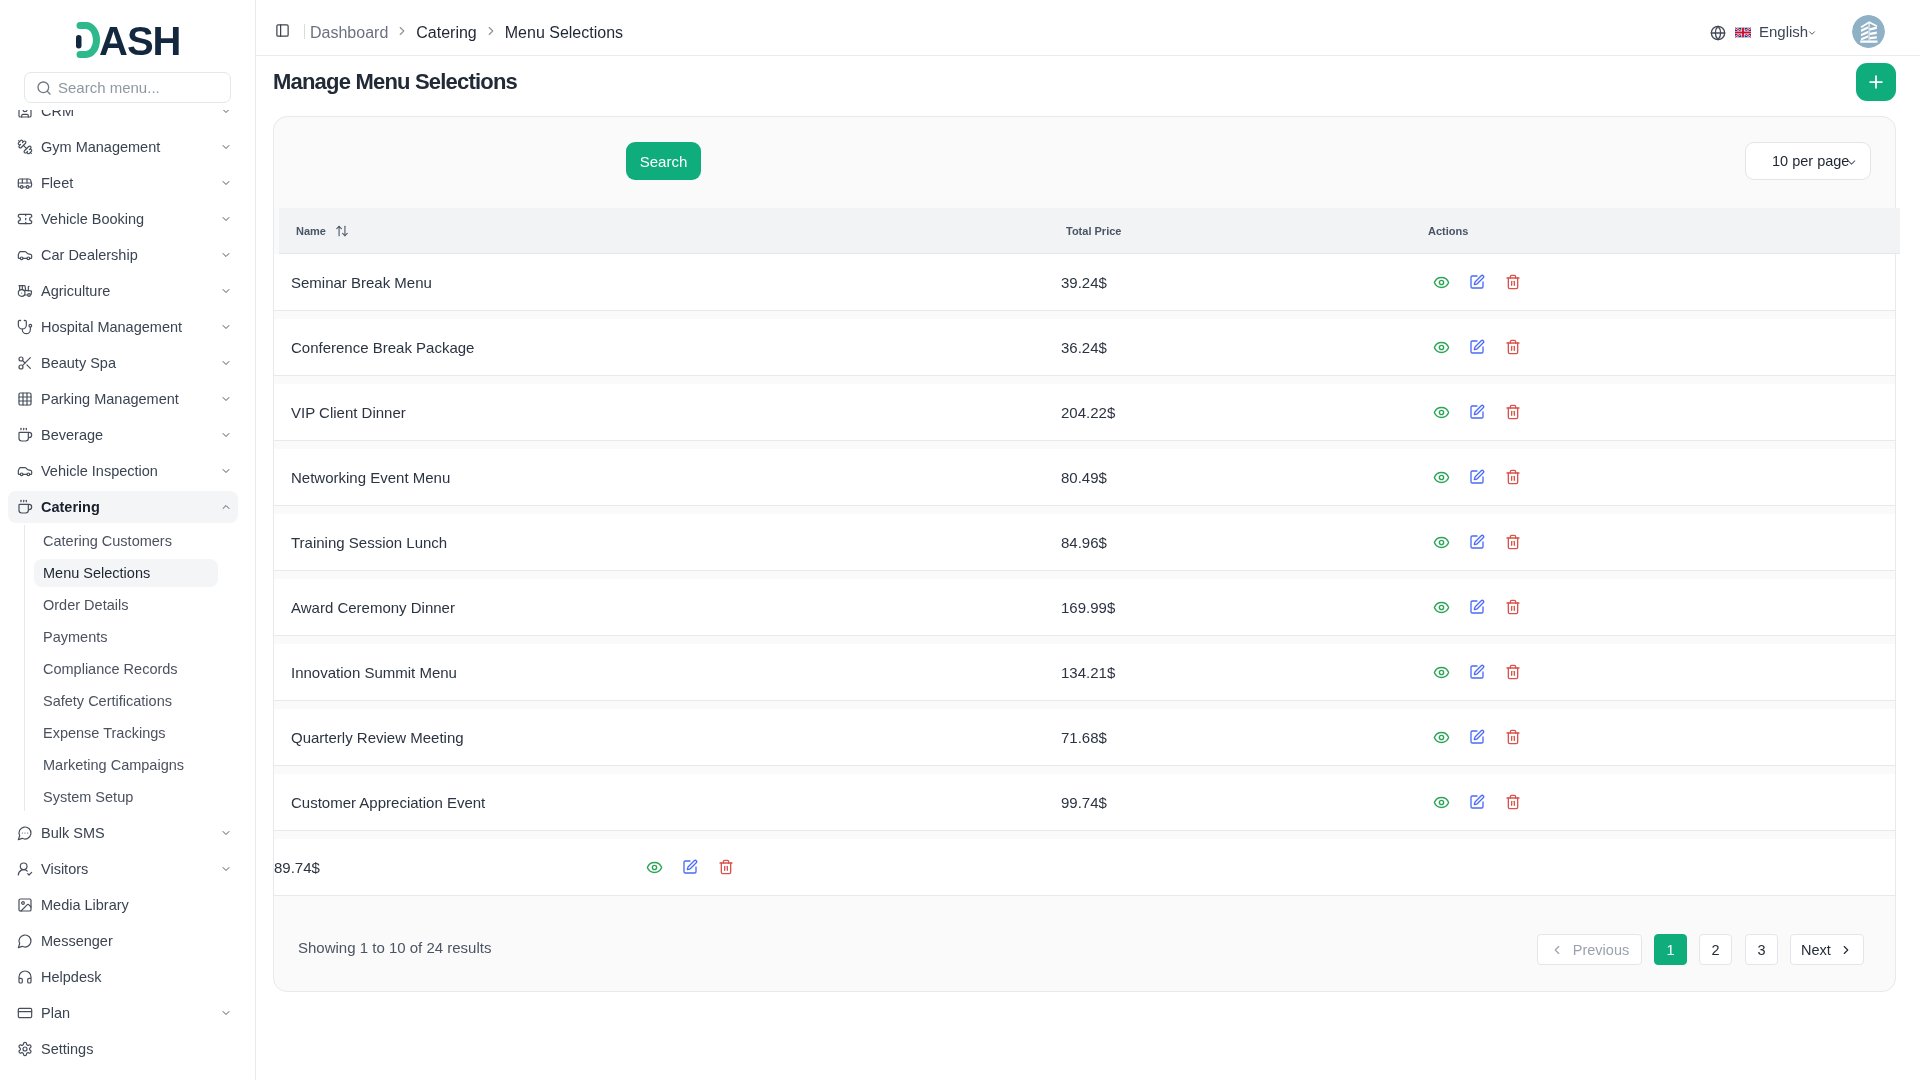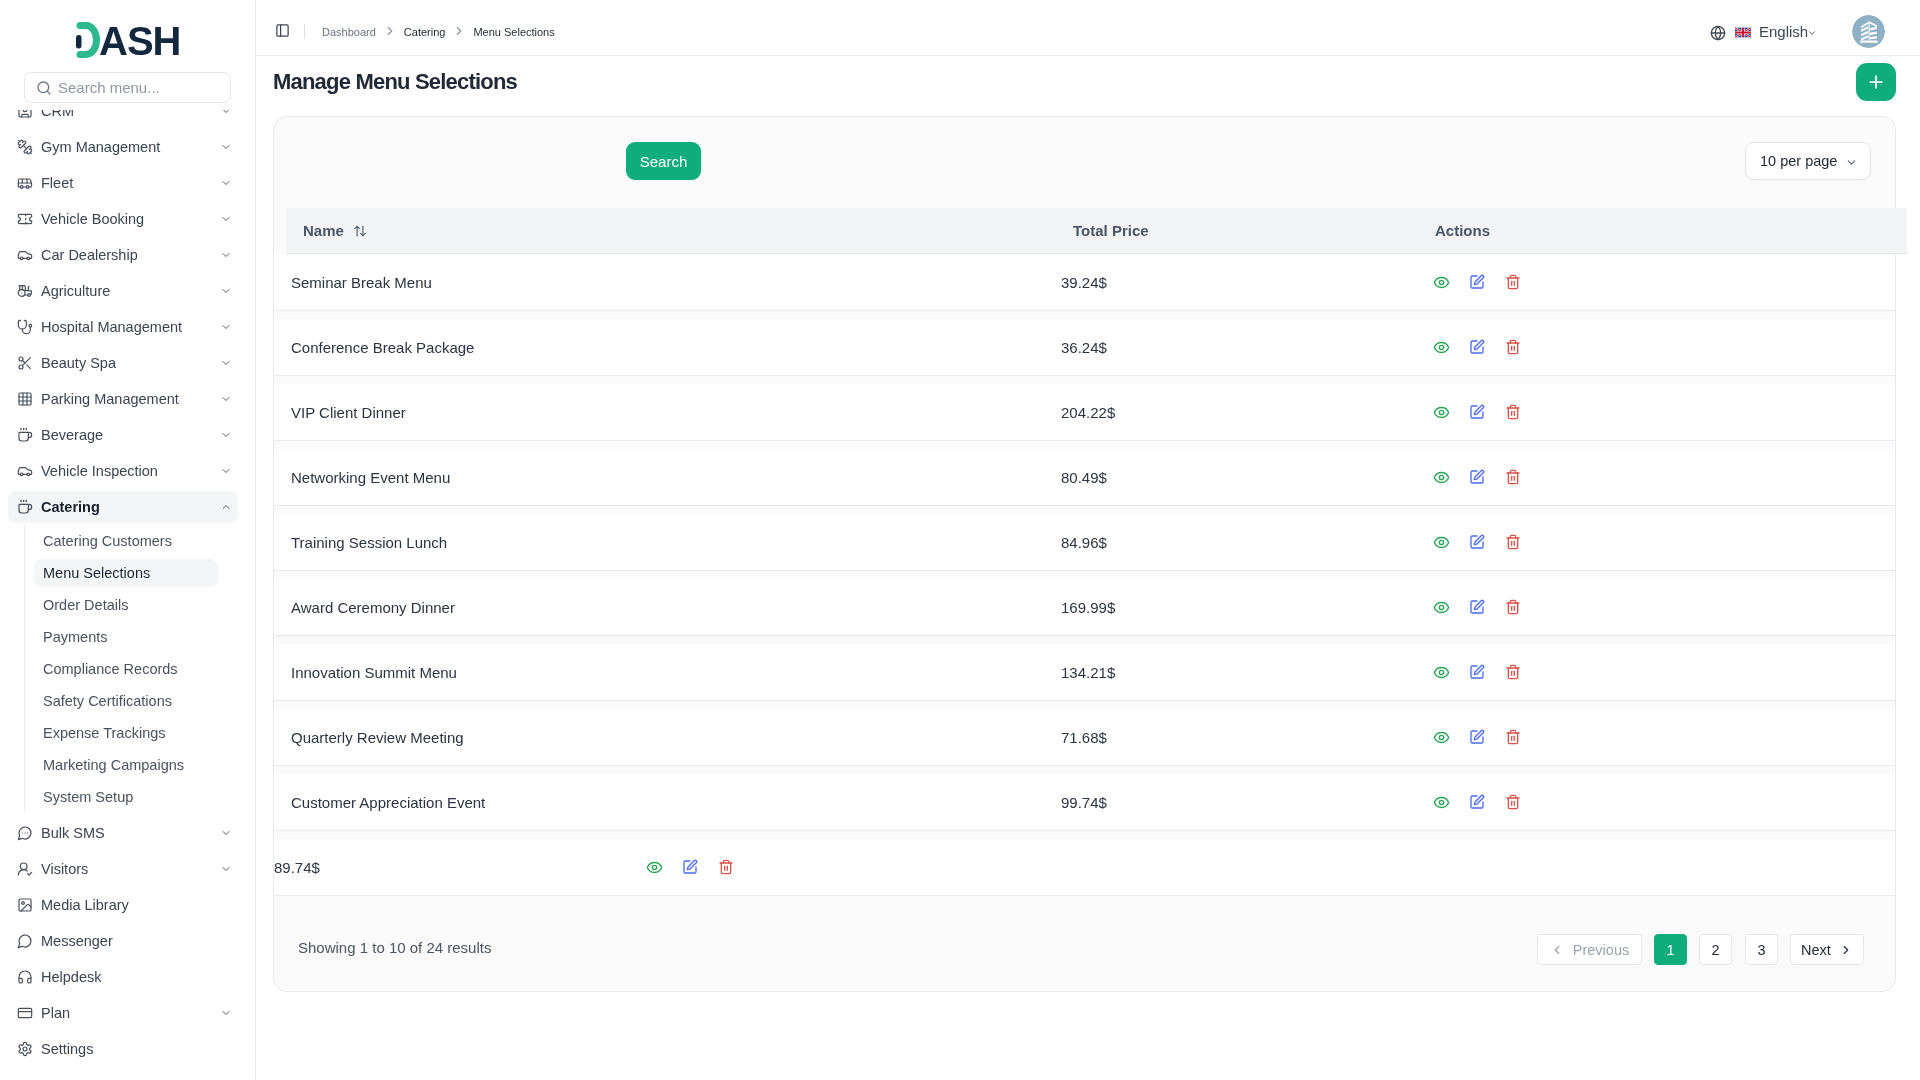--- a/index.html
+++ b/index.html
@@ -18,41 +18,41 @@
 .mi svg.ch{flex:0 0 auto;color:#525a66}
 .mi.active{background:#f4f5f6;font-weight:bold;color:#18202e}
 .submenu{margin:-2px 0 2px 24px;border-left:1px solid #e6e8eb;padding-left:9px}
 .smi{height:28px;margin:4px 0 0;width:184px;display:flex;align-items:center;padding-left:9px;border-radius:8px;color:#4a5260;font-size:14.5px;white-space:nowrap}
 .smi:first-child{margin-top:2px}
 .smi.active{background:#f4f5f6;color:#1c2531}
 
 #topbar{position:absolute;left:256px;top:0;width:1664px;height:56px;background:#fff;border-bottom:1px solid #e8eaed}
 #topbar .panel{position:absolute;left:19px;top:23px;color:#3c4553}
 #topbar .divider{position:absolute;left:48px;top:24px;width:1px;height:15px;background:#d8dce1}
-.crumbs{position:absolute;left:66px;top:24px;display:flex;align-items:flex-end;font-size:11px;color:#6a7280}
+.crumbs{position:absolute;left:54px;top:24px;display:flex;align-items:flex-start;font-size:16px;color:#6a7280}
 .crumbs .sep{margin:0 7px;color:#8d94a0;display:flex}
 .crumbs .cur{color:#1f2734}
 #lang .globe{position:absolute;left:1454px;top:25px;color:#414a57}
 #lang .flag{position:absolute;left:1479px;top:27px}
 #lang .en{position:absolute;left:1503px;top:23px;font-size:15px;color:#3c4654}
 #lang .ch{position:absolute;left:1551px;top:28px;color:#525a66}
 #avatar{position:absolute;right:35px;top:15px;width:33px;height:33px;border-radius:50%;overflow:hidden}
 
 #heading{position:absolute;left:273px;top:69px;font-size:22px;font-weight:bold;color:#222a37;letter-spacing:-0.8px}
 #addbtn{position:absolute;left:1856px;top:63px;width:40px;height:38px;border-radius:11px;background:#10ad7c;color:#fff;display:flex;align-items:center;justify-content:center}
 #card{position:absolute;left:273px;top:116px;width:1623px;height:876px;background:#fafafa;border:1px solid #e7e9ec;border-radius:14px}
 #tsearch{position:absolute;left:26px;top:25px;width:317px;height:38px;background:#fff;border:1px solid #e2e5e9;border-radius:9px}
 #tsearch svg{position:absolute;left:14px;top:10px}
 #tsearch span{position:absolute;left:39px;top:9px;font-size:15px;color:#747d8a}
 #searchbtn{position:absolute;left:352px;top:25px;width:75px;height:38px;background:#10ad7c;border-radius:9px;color:#fff;font-size:15px;display:flex;align-items:center;justify-content:center}
 #perpage{position:absolute;left:1471px;top:25px;width:126px;height:38px;background:#fff;border:1px solid #e2e5e9;border-radius:9px}
-#perpage span{position:absolute;left:14px;top:10px;font-size:14.5px;color:#1d2633}
+#perpage span{position:absolute;left:26px;top:10px;font-size:14.5px;color:#1d2633}
 #perpage svg{position:absolute;right:12px;top:13px;color:#5a6270}
 
-#thead{position:absolute;left:12px;top:91px;width:1621px;height:46px;background:#f1f3f5;border-bottom:1px solid #e5e8ea;display:flex;align-items:center;font-size:15px;font-weight:bold;color:#4a5565}
+#thead{position:absolute;left:5px;top:91px;width:1621px;height:46px;background:#f1f3f5;border-bottom:1px solid #e5e8ea;display:flex;align-items:center;font-size:11px;font-weight:bold;color:#4a5565}
 .c1{padding-left:17px;width:787px;display:flex;align-items:center}
 .c2{width:362px}
 .c3{width:420px}
 #thead .sort{margin-left:9px;color:#57606e}
 .trow{position:absolute;left:0;width:1621px;height:57px;background:#fff;border-bottom:1px solid #e7e9ec;display:flex;align-items:center;font-size:15px;color:#2b3442}
 .acts{display:flex;align-items:center;padding-left:10px}
 .acts .a{width:36px;display:flex;justify-content:flex-start}
 
 #tfoot{position:absolute;left:0;top:787px;width:1621px;height:87px;font-size:15px;color:#4b5563}
 #tfoot .showing{position:absolute;left:24px;top:35px}

